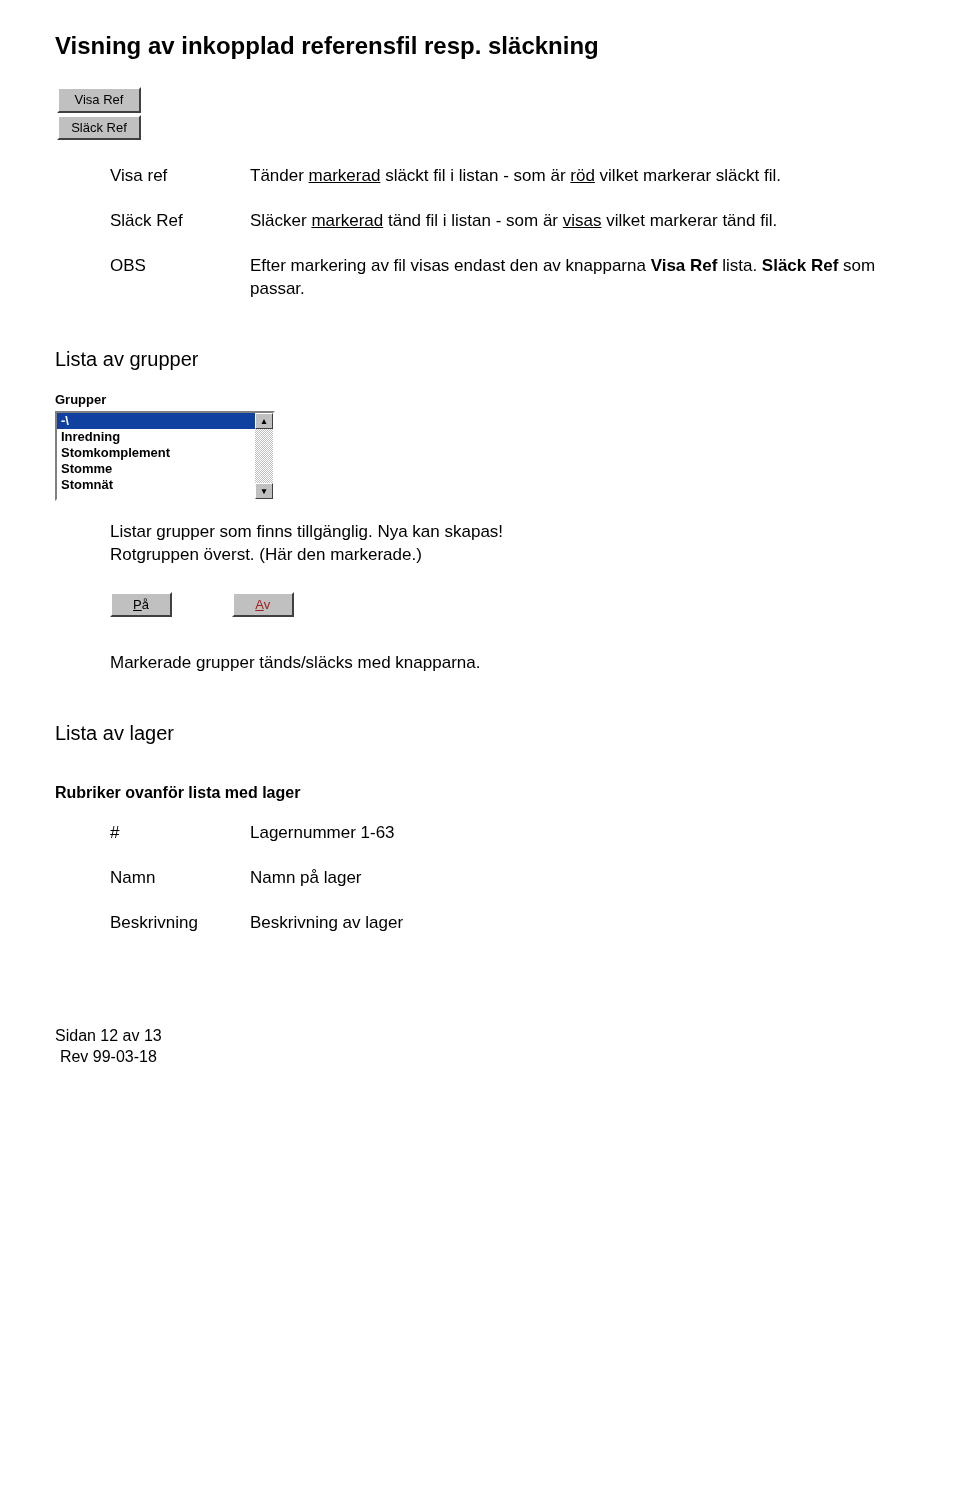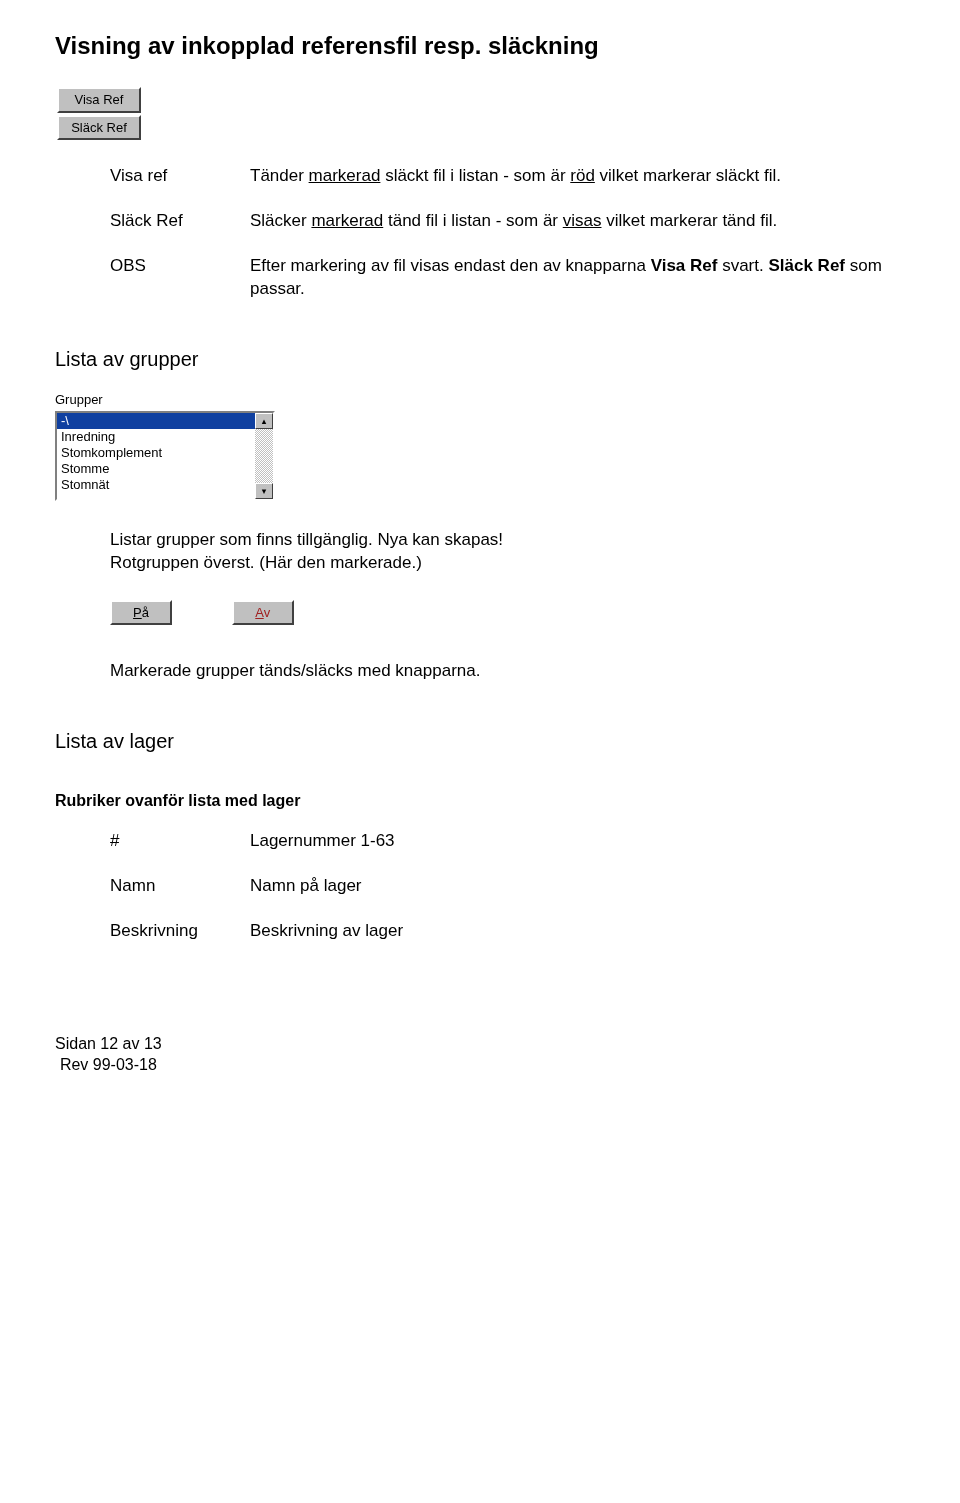--- a/index.html
+++ b/index.html
@@ -53,21 +53,22 @@
     .def-table { margin-left: 55px; margin-top: 10px; }
     .def-row { display: flex; margin-bottom: 22px; align-items: flex-start; }
     .def-term { width: 140px; flex-shrink: 0; }
     .def-desc {  }
     .def-desc .u { text-decoration: underline; }
     .bold { font-weight: bold; }
     .grupper-box {
       width: 220px;
       font-family: "MS Sans Serif", Tahoma, sans-serif;
       font-size: 13px;
-      margin-bottom: 28px;
+      margin-bottom: 20px;
+      font-weight: bold;
     }
     .grupper-label { margin-bottom: 2px; }
     .listbox-wrap {
       display: flex;
       border-top: 2px solid #808080;
       border-left: 2px solid #808080;
       border-right: 2px solid #fff;
       border-bottom: 2px solid #fff;
       background: #fff;
       height: 90px;
@@ -130,21 +131,21 @@
   </div>
   <div class="def-row">
     <div class="def-term">Släck Ref</div>
     <div class="def-desc">
       <span>Släcker </span><span class="u">markerad</span><span> tänd fil i listan - som är </span><span class="u">visas</span><span> vilket markerar tänd fil.</span>
     </div>
   </div>
   <div class="def-row">
     <div class="def-term">OBS</div>
     <div class="def-desc">
-      <span>Efter markering av fil visas endast den av knapparna </span><span class="bold">Visa Ref</span><span> svart. </span><span class="bold">Släck Ref</span><span> som passar.</span>
+      <span>Efter markering av fil visas endast den av knapparna </span><span class="bold">Visa Ref</span><span> lista. </span><span class="bold">Släck Ref</span><span> som passar.</span>
     </div>
   </div>
 </div>
 
 <div class="h2">Lista av grupper</div>
 
 <div class="grupper-box">
   <div class="grupper-label">Grupper</div>
   <div class="listbox-wrap">
     <div class="listbox-items">

